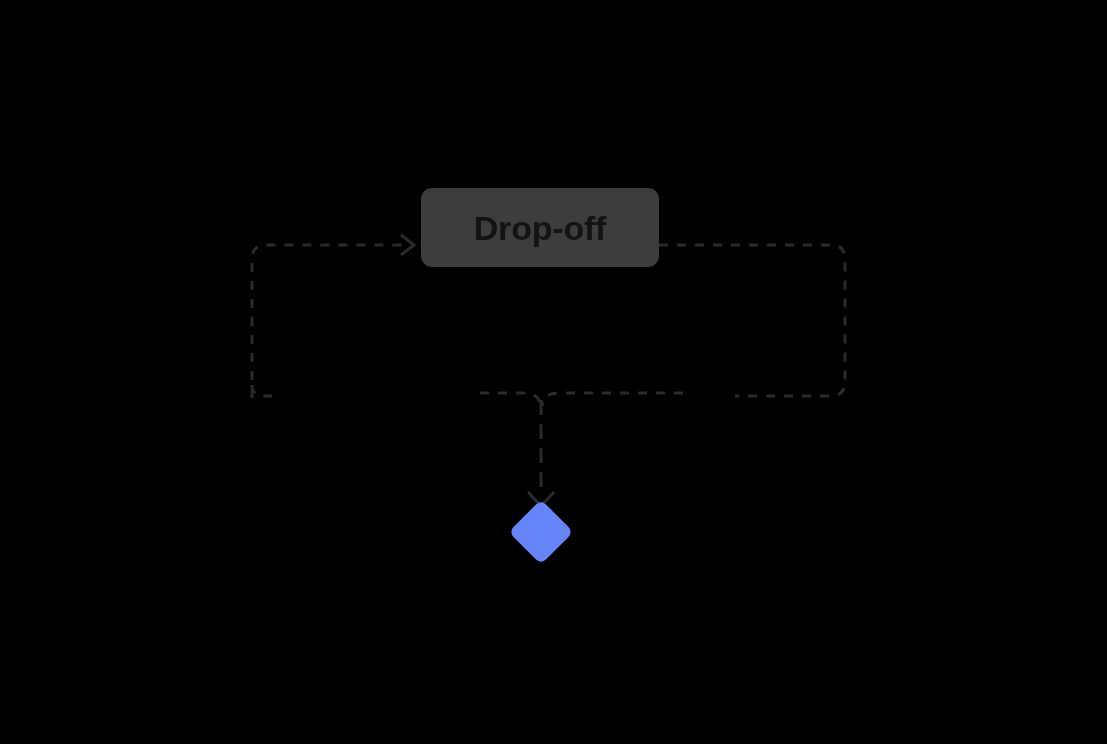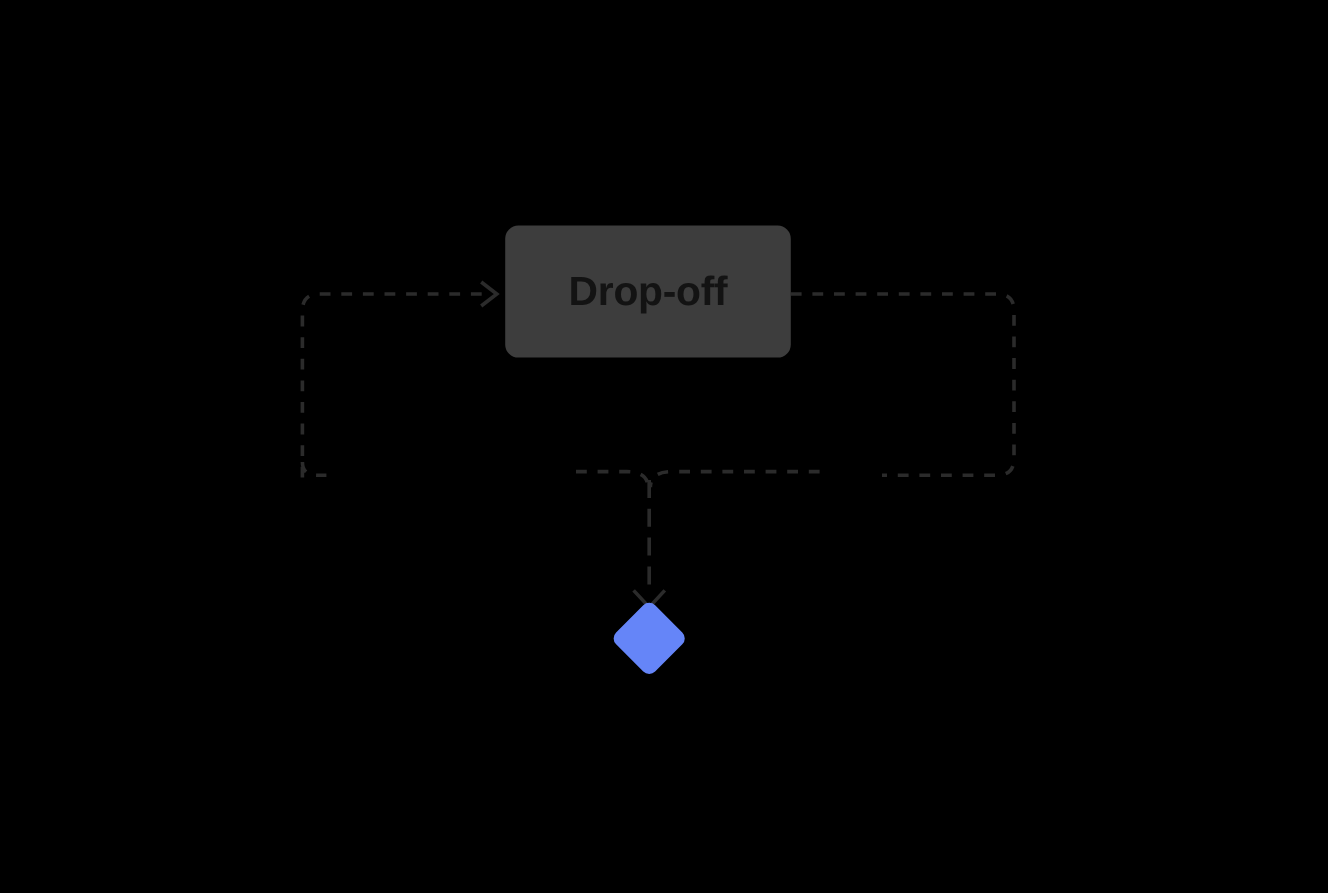--- a/index.html
+++ b/index.html
@@ -25,21 +25,21 @@
     top: 0;
     width: 1107px;
     height: 744px;
     pointer-events: none;
   }
   .node-box {
     position: absolute;
     left: 421px;
     top: 188px;
     width: 238px;
-    height: 110px;
+    height: 79px;
     background: #3d3d3d;
     border-radius: 11px;
     display: flex;
     align-items: center;
     justify-content: center;
     box-sizing: border-box;
   }
   .node-label {
     font-family: "Liberation Sans", sans-serif;
     font-size: 34px;

